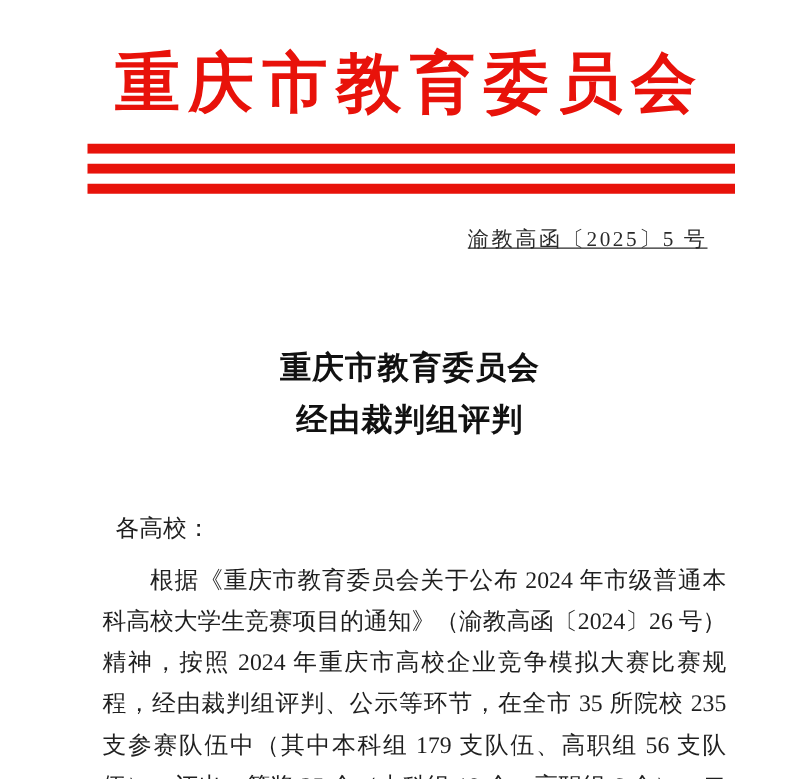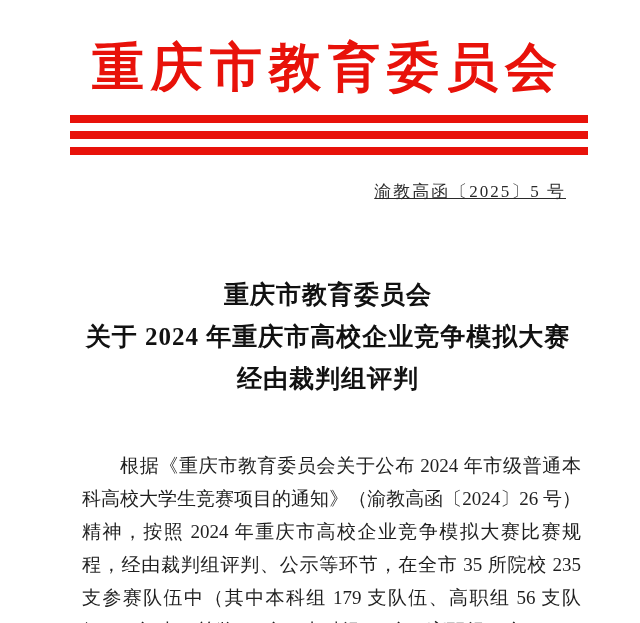--- a/index.html
+++ b/index.html
@@ -88,21 +88,21 @@
     <div class="gap"></div>
     <div class="thick"></div>
     <div class="gap"></div>
     <div class="thin"></div>
   </div>
 
   <div class="doc-number">渝教高函〔2025〕5 号</div>
 
   <div class="doc-title">
     <div>重庆市教育委员会</div>
-    <div>关于 2024 年重庆市高校企业竞争模拟大赛</div>
     <div>经由裁判组评判</div>
   </div>
 
   <div class="doc-body">
+    <div class="salutation">各高校：</div>
     <div class="para">根据《重庆市教育委员会关于公布 2024 年市级普通本科高校大学生竞赛项目的通知》（渝教高函〔2024〕26 号）精神，按照 2024 年重庆市高校企业竞争模拟大赛比赛规程，经由裁判组评判、公示等环节，在全市 35 所院校 235 支参赛队伍中（其中本科组 179 支队伍、高职组 56 支队伍），评出一等奖 25 个（本科组 19 个、高职组 6 个）、二等奖 46 个（本科组 34 个、高职组 12 个）、三等奖 67 个（本科组 52 个、高职组 15 个）、优秀组织单位 4 个、优秀指导教师 37 名。现将获奖情况予以通报。</div>
   </div>
 
 </div>
 
 </body></html>

